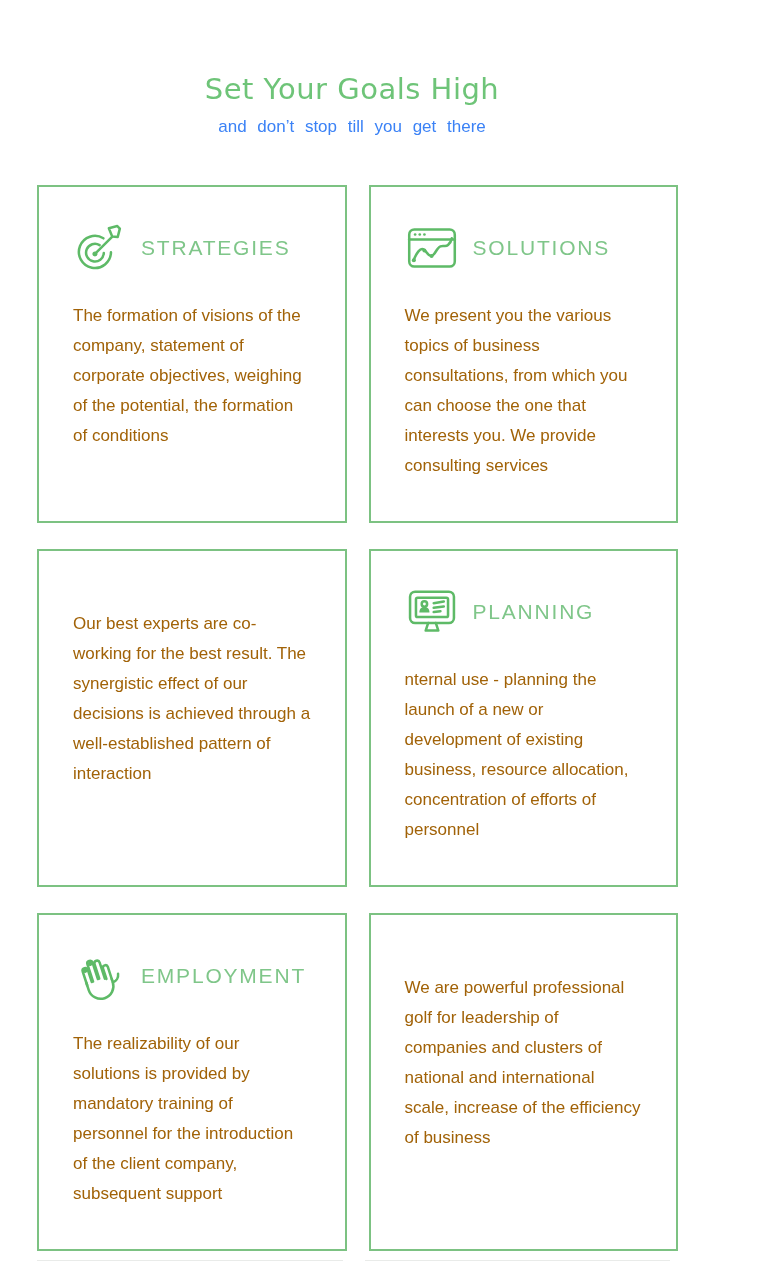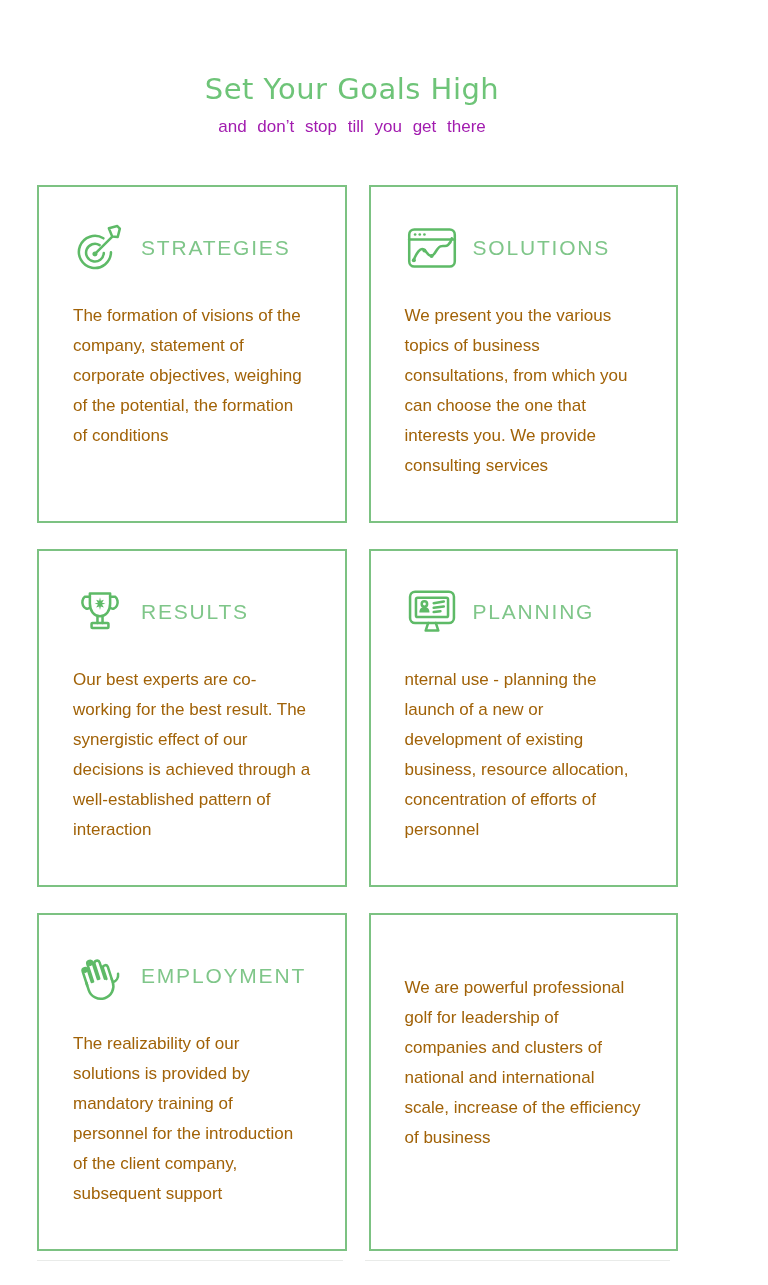--- a/index.html
+++ b/index.html
@@ -16,21 +16,21 @@
     font-weight:normal;
     font-size:29px;
     line-height:38px;
     color:#6ec478;
     letter-spacing:0.5px;
   }
   .subtitle{
     margin:7px 0 8px 0;
     font-size:17px;
     line-height:24px;
-    color:#a21caf;
+    color:#3b82f6;
     word-spacing:6px;
   }
   .grid{
     display:grid;
     grid-template-columns:1fr 1fr;
     column-gap:22px;
     row-gap:26px;
     margin:46px 26px 0 37px;
   }
   .card{
@@ -116,33 +116,20 @@
               <circle cx="23" cy="35" r="2.4" fill="#5eba67" stroke="none"></circle>
               <circle cx="31.5" cy="41.5" r="2.4" fill="#5eba67" stroke="none"></circle>
             </svg>
           </span>
       <h3 class="card-title">SOLUTIONS</h3>
     </div>
     <p class="card-desc">We present you the various topics of business consultations, from which you can choose the one that interests you. We provide consulting services</p>
   </section>
 
   <section class="card">
-    <div class="card-head">
-      <span class="icon">
-            <svg viewBox="0 0 64 64" fill="none" stroke="#5eba67" stroke-width="3" stroke-linecap="round" stroke-linejoin="round">
-              <path d="M20 10 h24 v12 c0 9 -5 15 -12 15 c-7 0 -12 -6 -12 -15 z"></path>
-              <path d="M20 14 h-6 a5.5 7 0 0 0 6 13"></path>
-              <path d="M44 14 h6 a5.5 7 0 0 1 -6 13"></path>
-              <path d="M38.5 22 L34.4 23 L36.6 26.6 L33 25.4 L32 29.5 L31 25.4 L27.4 26.6 L29.6 23 L25.5 22 L29.6 21 L27.4 17.4 L31 18.6 L32 14.5 L33 18.6 L36.6 17.4 L34.4 21 Z" fill="#5eba67" stroke="none"></path>
-              <path d="M29 37.5 V45 M35 37.5 V45"></path>
-              <rect x="22" y="45" width="20" height="6" rx="1"></rect>
-            </svg>
-          </span>
-      <h3 class="card-title">RESULTS</h3>
-    </div>
     <p class="card-desc">Our best experts are co-working for the best result. The synergistic effect of our decisions is achieved through a well-established pattern of interaction</p>
   </section>
 
   <section class="card">
     <div class="card-head">
       <span class="icon">
             <svg viewBox="0 0 64 64" fill="none" stroke="#5eba67" stroke-width="3" stroke-linecap="round" stroke-linejoin="round">
               <rect x="6" y="8" width="52" height="37" rx="6"></rect>
               <rect x="13" y="15" width="38" height="23" rx="2"></rect>
               <circle cx="23" cy="22.5" r="3.2"></circle>

